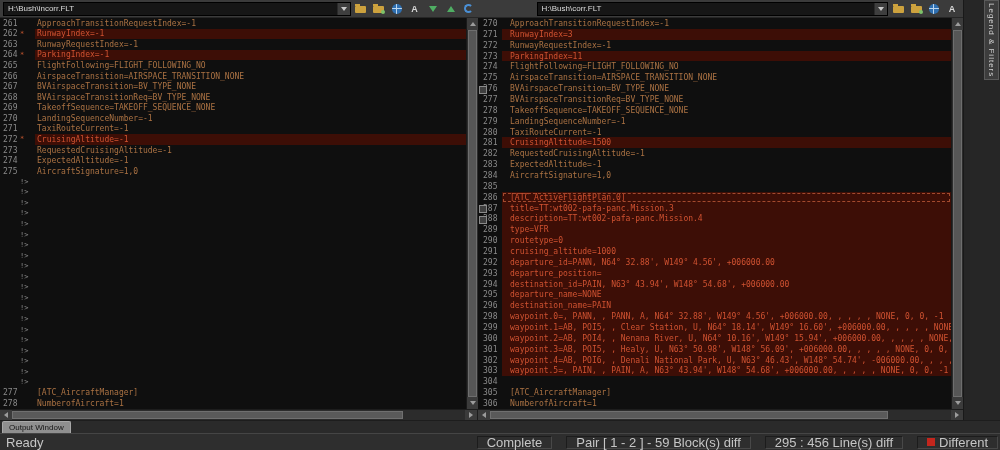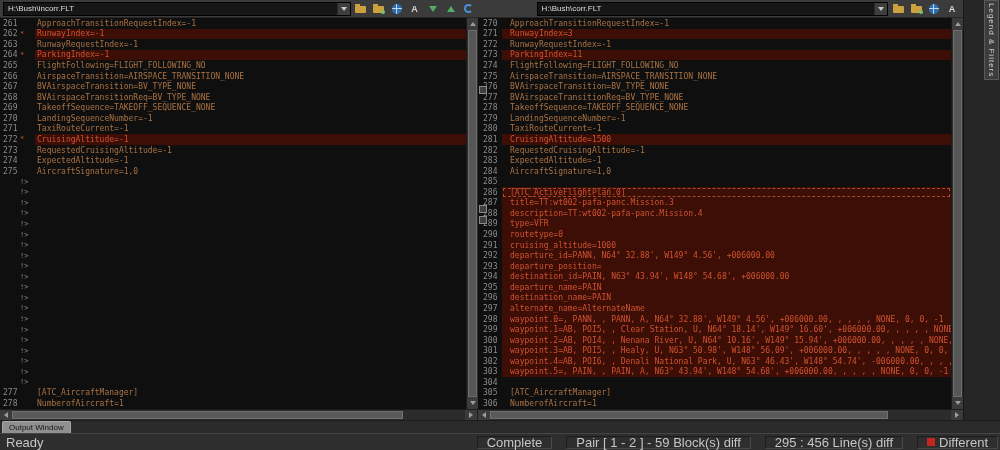--- a/index.html
+++ b/index.html
@@ -252,23 +252,22 @@
               <div class="row"><span class="num">285</span><span class="mark"></span><span class="txt"></span></div>
               <div class="row diff current"><span class="num">286</span><span class="mark"></span><span class="txt">[ATC_ActiveFlightPlan.0]</span></div>
               <div class="row diff"><span class="num">287</span><span class="mark"></span><span class="txt">title=TT:wt002-pafa-panc.Mission.3</span></div>
               <div class="row diff"><span class="num">288</span><span class="mark"></span><span class="txt">description=TT:wt002-pafa-panc.Mission.4</span></div>
               <div class="row diff"><span class="num">289</span><span class="mark"></span><span class="txt">type=VFR</span></div>
               <div class="row diff"><span class="num">290</span><span class="mark"></span><span class="txt">routetype=0</span></div>
               <div class="row diff"><span class="num">291</span><span class="mark"></span><span class="txt">cruising_altitude=1000</span></div>
               <div class="row diff"><span class="num">292</span><span class="mark"></span><span class="txt">departure_id=PANN, N64° 32.88', W149° 4.56', +006000.00</span></div>
               <div class="row diff"><span class="num">293</span><span class="mark"></span><span class="txt">departure_position=</span></div>
               <div class="row diff"><span class="num">294</span><span class="mark"></span><span class="txt">destination_id=PAIN, N63° 43.94', W148° 54.68', +006000.00</span></div>
-              <div class="row diff"><span class="num">295</span><span class="mark"></span><span class="txt">departure_name=PAIN</span></div>
+              <div class="row diff"><span class="num">295</span><span class="mark"></span><span class="txt">departure_name=NONE</span></div>
               <div class="row diff"><span class="num">296</span><span class="mark"></span><span class="txt">destination_name=PAIN</span></div>
-              <div class="row diff"><span class="num">297</span><span class="mark"></span><span class="txt">alternate_name=AlternateName</span></div>
               <div class="row diff"><span class="num">298</span><span class="mark"></span><span class="txt">waypoint.0=, PANN, , PANN, A, N64° 32.88', W149° 4.56', +006000.00, , , , , NONE, 0, 0, -1</span></div>
               <div class="row diff"><span class="num">299</span><span class="mark"></span><span class="txt">waypoint.1=AB, POI5, , Clear Station, U, N64° 18.14', W149° 16.60', +006000.00, , , , , NONE, 0, 0, -1</span></div>
               <div class="row diff"><span class="num">300</span><span class="mark"></span><span class="txt">waypoint.2=AB, POI4, , Nenana River, U, N64° 10.16', W149° 15.94', +006000.00, , , , , NONE, 0, 0, -1</span></div>
               <div class="row diff"><span class="num">301</span><span class="mark"></span><span class="txt">waypoint.3=AB, POI5, , Healy, U, N63° 50.98', W148° 56.09', +006000.00, , , , , NONE, 0, 0, -1</span></div>
               <div class="row diff"><span class="num">302</span><span class="mark"></span><span class="txt">waypoint.4=AB, POI6, , Denali National Park, U, N63° 46.43', W148° 54.74', -006000.00, , , , , NONE, 0, 0, -1</span></div>
               <div class="row diff"><span class="num">303</span><span class="mark"></span><span class="txt">waypoint.5=, PAIN, , PAIN, A, N63° 43.94', W148° 54.68', +006000.00, , , , , NONE, 0, 0, -1</span></div>
               <div class="row"><span class="num">304</span><span class="mark"></span><span class="txt"></span></div>
               <div class="row"><span class="num">305</span><span class="mark"></span><span class="txt">[ATC_AircraftManager]</span></div>
               <div class="row"><span class="num">306</span><span class="mark"></span><span class="txt">NumberofAircraft=1</span></div>
             </div>

